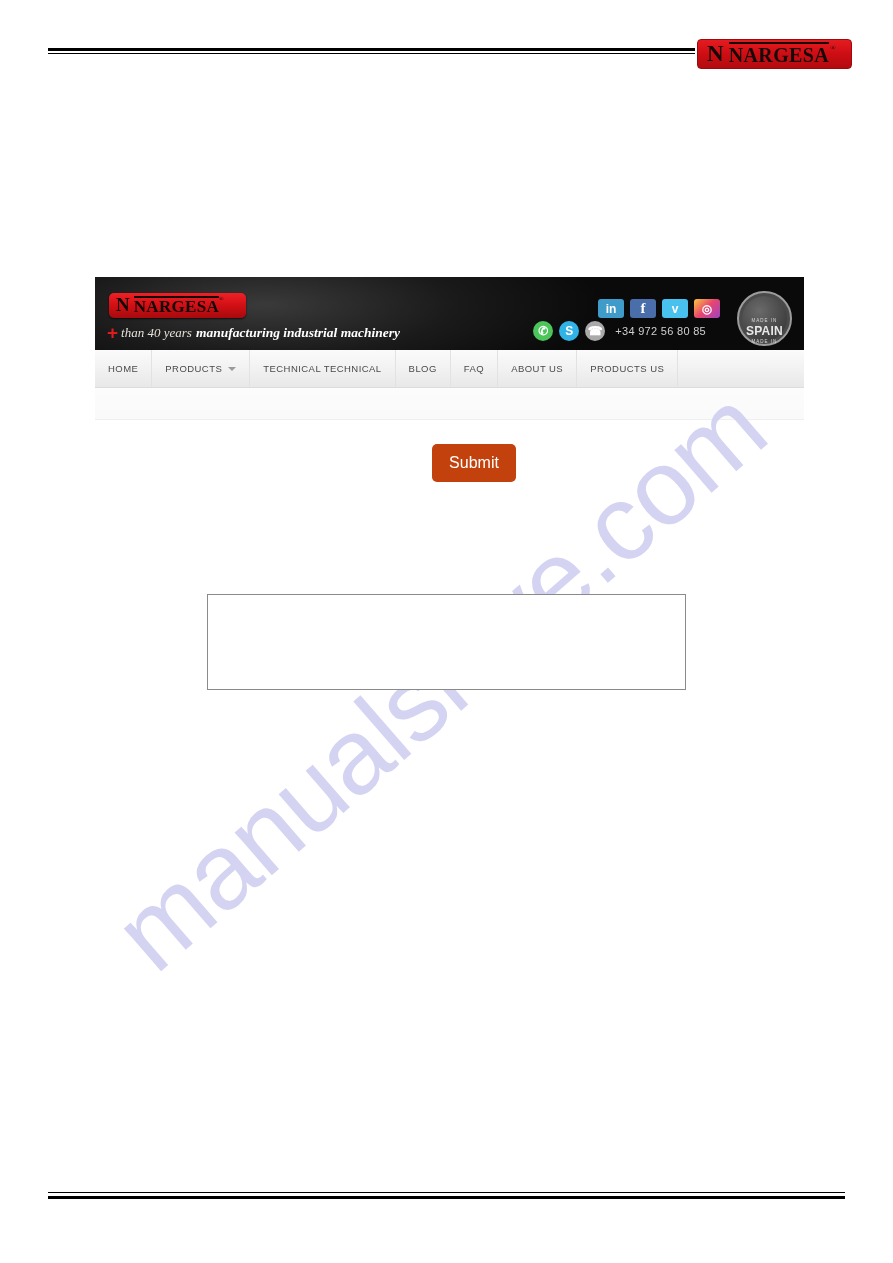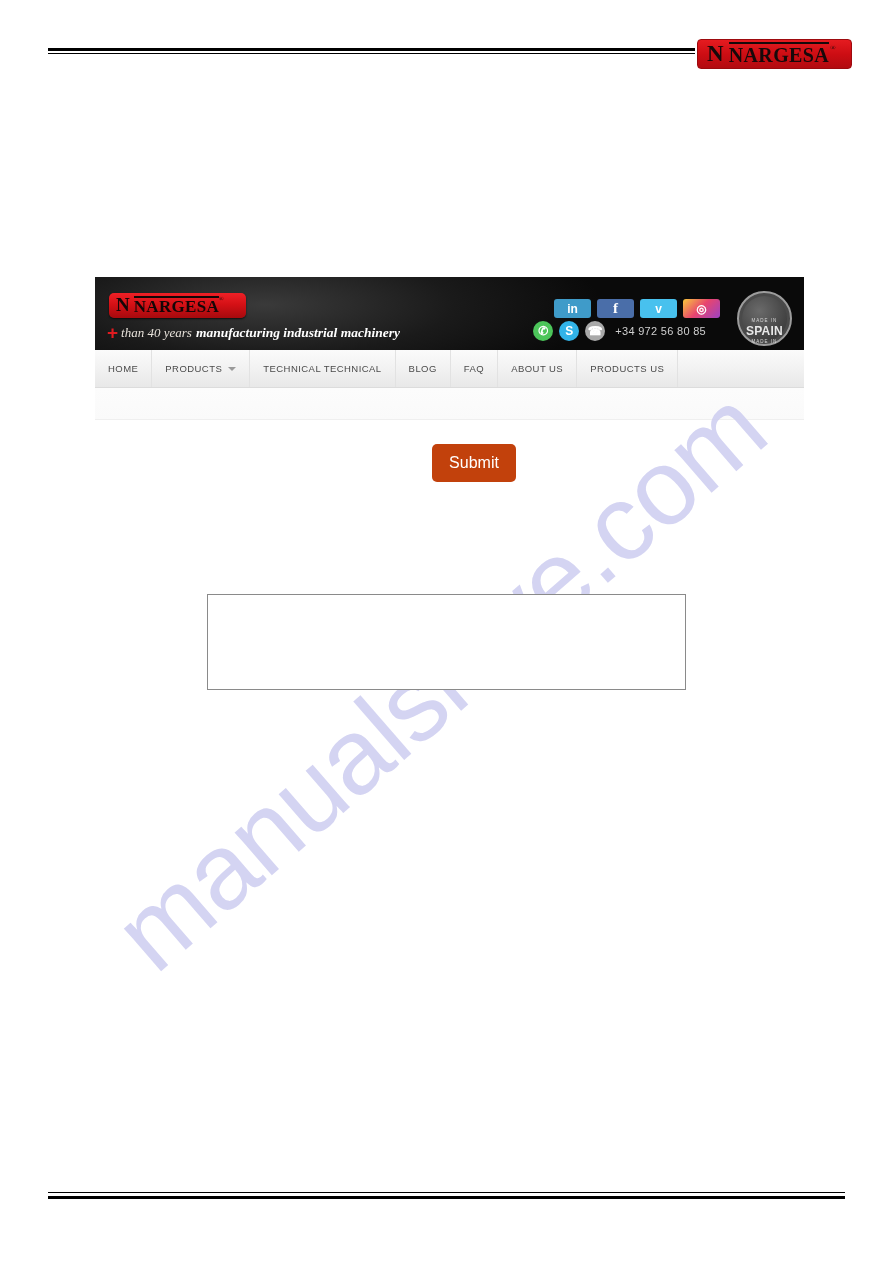--- a/index.html
+++ b/index.html
@@ -185,21 +185,21 @@
   }
   .social-row-bottom {
     position: absolute;
     right: 98px;
     top: 44px;
     display: flex;
     align-items: center;
     gap: 6px;
   }
   .sicon {
-    width: 37px;
+    width: 26px;
     height: 19px;
     border-radius: 3px;
     display: flex;
     align-items: center;
     justify-content: center;
     font-family: "Liberation Sans", sans-serif;
     font-weight: bold;
     font-size: 12px;
     color: #ffffff;
     line-height: 1;

